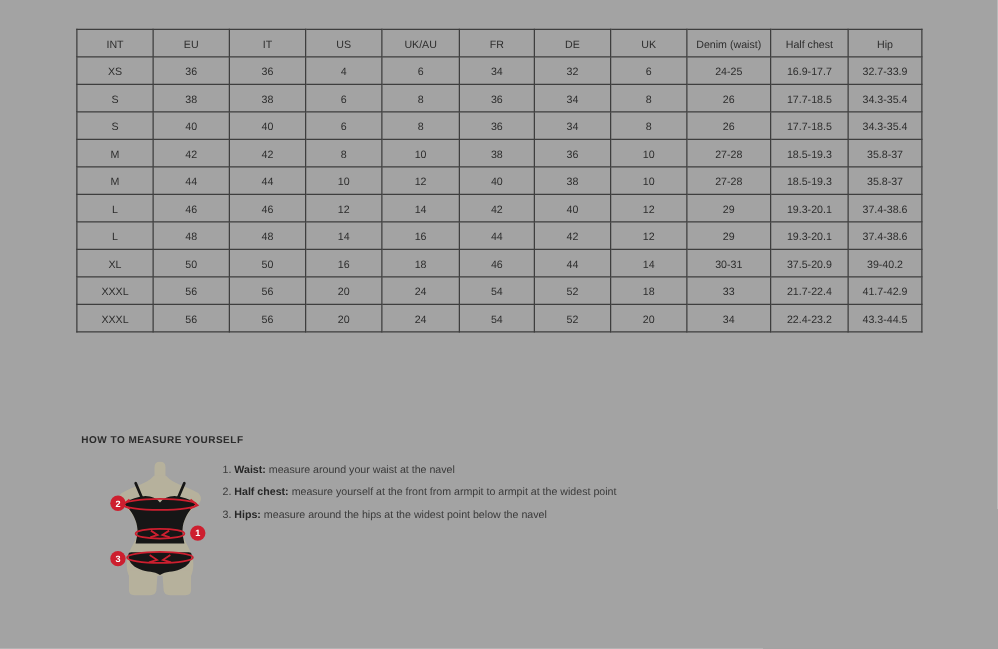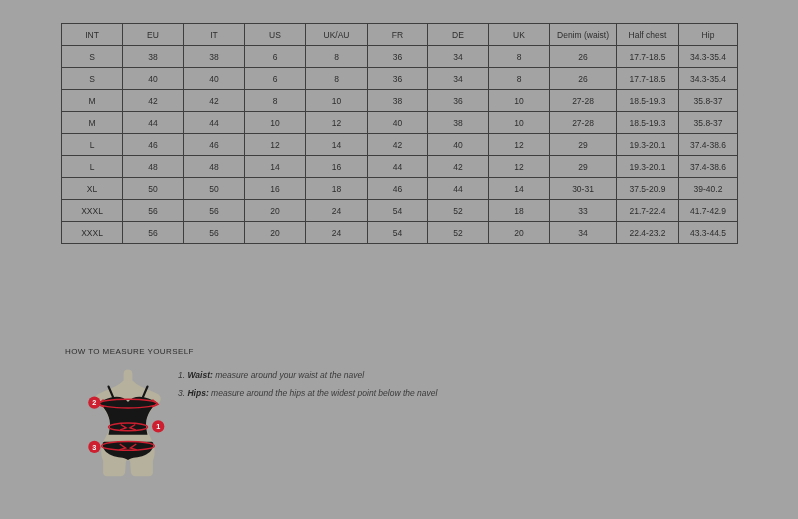--- a/index.html
+++ b/index.html
@@ -21,26 +21,26 @@
     font-size:8.5px;
     font-weight:400;
     color:#2d2d2d;
     white-space:nowrap;
     overflow:hidden;
   }
 
   
   .how-to-title{
     position:absolute;left:65px;top:347px;margin:0;
-    font-size:8px;font-weight:400;letter-spacing:.4px;color:#2b2b2b;
+    font-size:8px;font-weight:700;letter-spacing:.4px;color:#2b2b2b;
   }
   .figure-wrap{position:absolute;left:84px;top:367px;width:88px;height:115px;}
   .figure-wrap svg{display:block;width:88px;height:115px;}
 
-  .steps{position:absolute;left:178px;top:370px;margin:0;padding:0;list-style:none;font-style:italic;}
+  .steps{position:absolute;left:178px;top:370px;margin:0;padding:0;list-style:none;}
   .steps li{
     font-size:8.5px;line-height:10px;color:#3a3a3a;margin:0 0 8px 0;white-space:nowrap;
   }
   .steps .step-label{font-weight:700;color:#262626;}
 
   
   .body-tan{fill:#b6b19c;}
   .garment{fill:#161616;}
   .strap{stroke:#161616;stroke-width:2.2;fill:none;stroke-linecap:round;}
   .redline{stroke:#cd1f2f;stroke-width:1.5;fill:none;}
@@ -79,20 +79,33 @@
           <th>FR</th>
           <th>DE</th>
           <th>UK</th>
           <th>Denim (waist)</th>
           <th>Half chest</th>
           <th>Hip</th>
         </tr>
     </thead>
     <tbody>
         <tr>
+          <td>XS</td>
+          <td>36</td>
+          <td>36</td>
+          <td>4</td>
+          <td>6</td>
+          <td>34</td>
+          <td>32</td>
+          <td>6</td>
+          <td>24-25</td>
+          <td>16.9-17.7</td>
+          <td>32.7-33.9</td>
+        </tr>
+        <tr>
           <td>S</td>
           <td>38</td>
           <td>38</td>
           <td>6</td>
           <td>8</td>
           <td>36</td>
           <td>34</td>
           <td>8</td>
           <td>26</td>
           <td>17.7-18.5</td>
@@ -269,16 +282,17 @@
       </g>
       <g>
         <circle class="badge" cx="10.5" cy="82" r="6.3"></circle>
         <text class="badge-num" x="10.5" y="84.8">3</text>
       </g>
     </svg>
   </div>
 
   <ol class="steps">
       <li><span class="step-num">1.</span> <span class="step-label">Waist:</span> <span class="step-text">measure around your waist at the navel</span></li>
+      <li><span class="step-num">2.</span> <span class="step-label">Half chest:</span> <span class="step-text">measure yourself at the front from armpit to armpit at the widest point</span></li>
       <li><span class="step-num">3.</span> <span class="step-label">Hips:</span> <span class="step-text">measure around the hips at the widest point below the navel</span></li>
     </ol>
 
 </div>
 
 </body></html>

